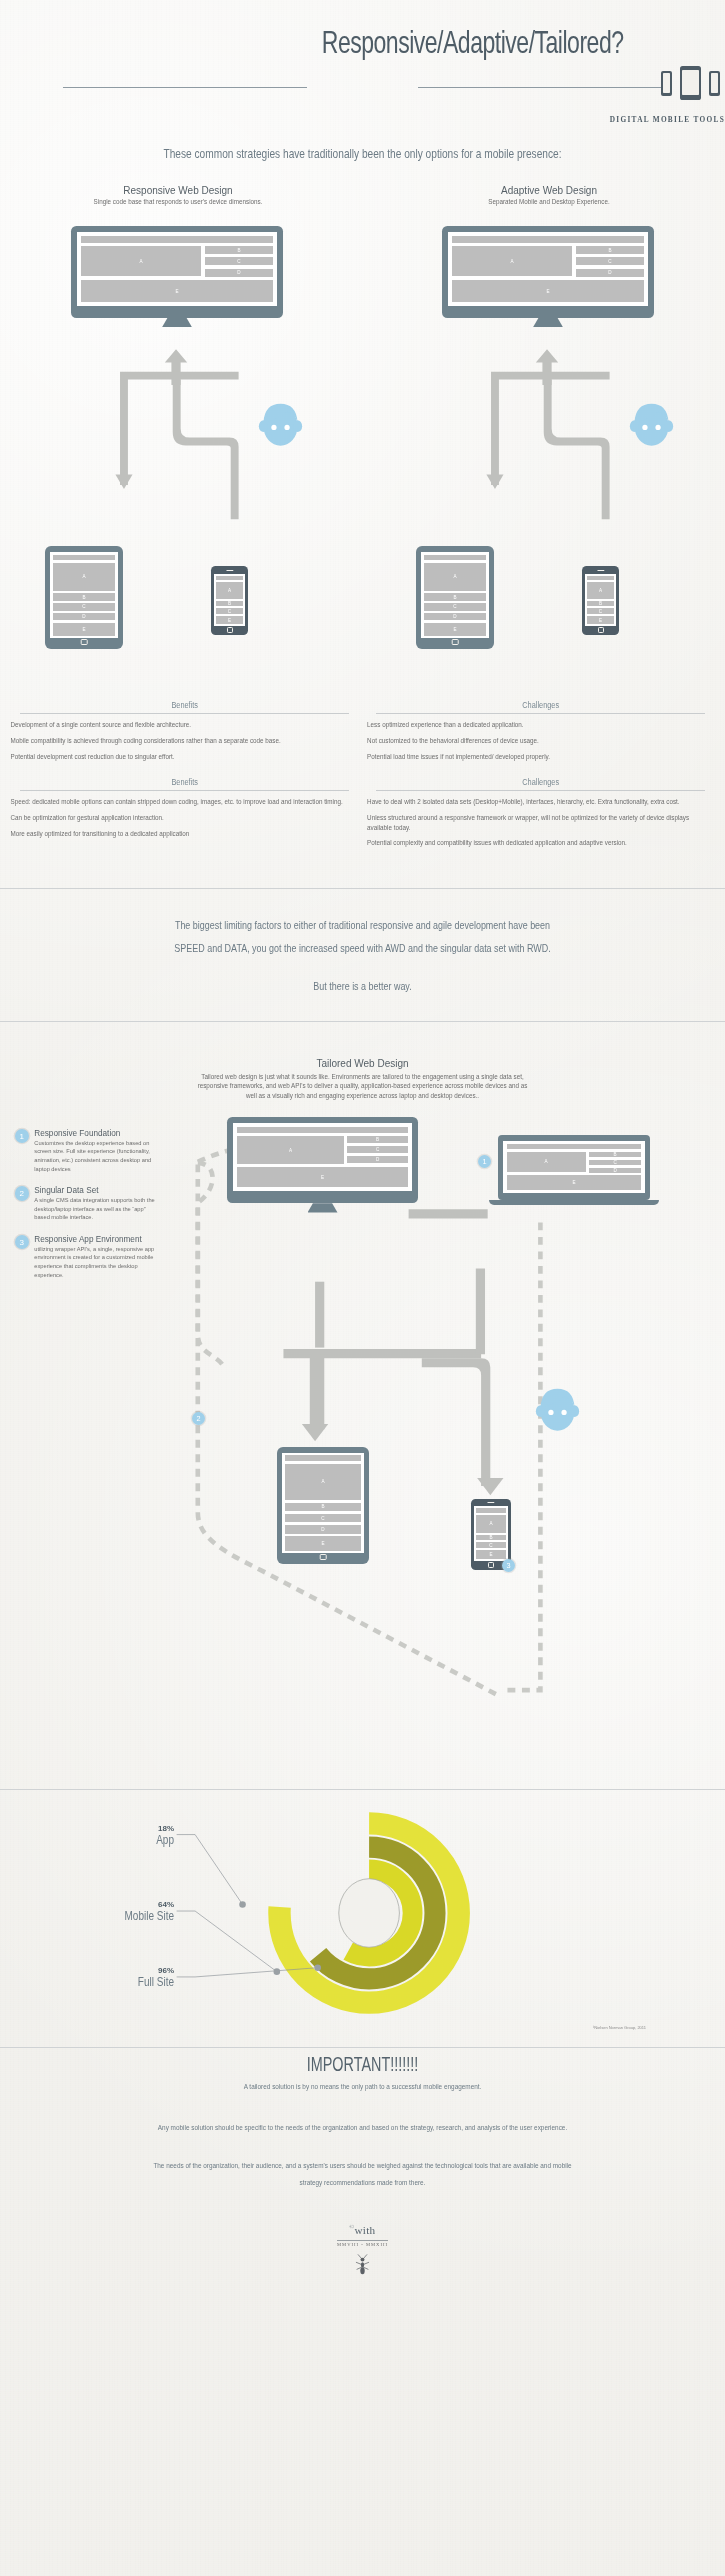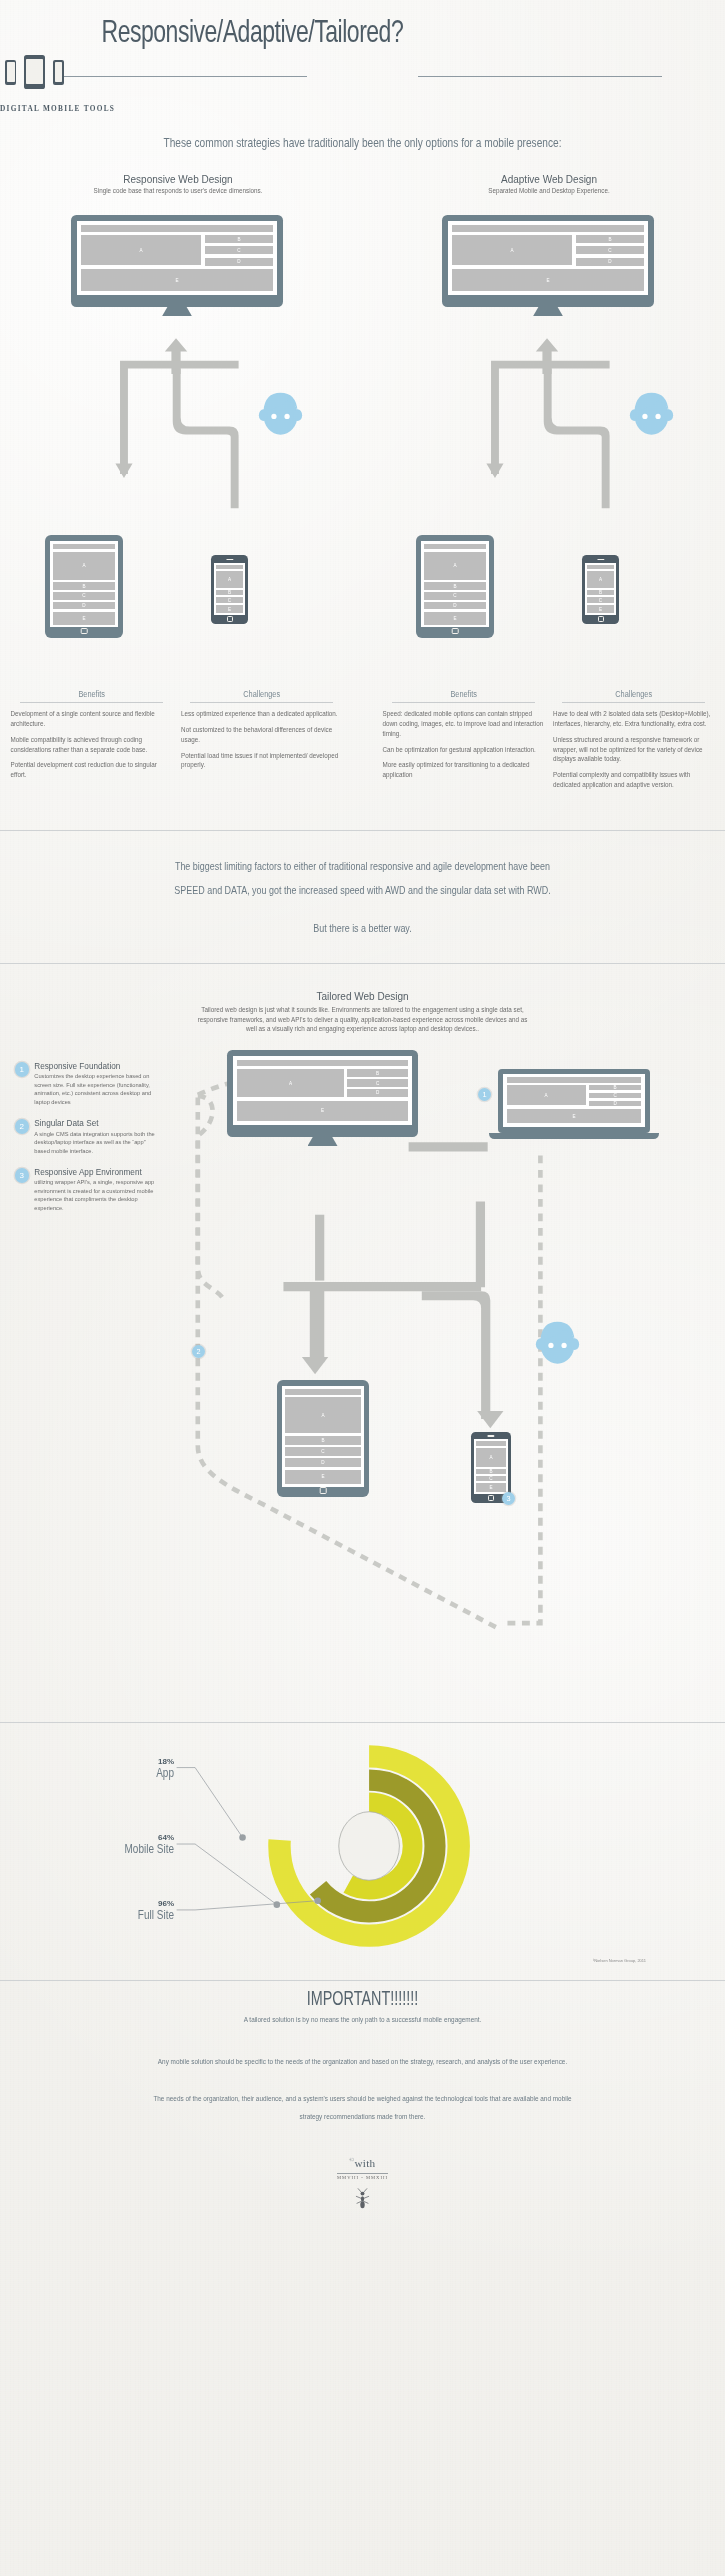--- a/index.html
+++ b/index.html
@@ -31,21 +31,21 @@
   }
   .page { position: relative; z-index: 1; width: 725px; }
   .body-txt {
     font-family: "Liberation Sans", sans-serif;
     color: #6d6d6d;
     font-size: 6.3px;
     line-height: 1.55;
   }
 
   
-  .hero { padding-top: 13px; text-align: left; }
+  .hero { padding-top: 24px; text-align: right; }
   .hero h1 {
     font-family: "Liberation Sans Narrow", "Liberation Sans", sans-serif;
     font-weight: 400;
     font-size: 32px;
     color: #4e5c66;
     letter-spacing: -0.7px;
     transform: scaleX(0.72);
     transform-origin: center;
     white-space: nowrap;
   }
@@ -389,21 +389,21 @@
           <div class="bar" style="height:4.6px;"></div>
           <div class="bar" style="height:17px;margin-top:2px;">A</div>
           <div class="bar" style="height:5.3px;margin-top:2px;">B</div>
           <div class="bar" style="height:5.3px;margin-top:2px;">C</div>
           <div class="bar" style="height:8.6px;margin-top:2px;">E</div>
         </div>
       </div>
     </div>
   </div>
 
-  <div style="position:relative;margin-top:-6.6px;padding:0 10.5px;display:flex;gap:40px;">
+  <div style="position:relative;margin-top:-6.6px;padding:0 10.5px;display:flex;gap:15px;flex-direction:column;">
 
     <div style="flex:1;display:flex;gap:9.2px;">
       <div style="flex:1;" class="bc-col">
         <div class="bc-head">Benefits</div>
         <div class="bc-rule"></div>
         <div class="body-txt" style="margin-bottom:6px;">Development of a single content source and flexible architecture.</div>
         <div class="body-txt" style="margin-bottom:6px;">Mobile compatibility is achieved through coding considerations rather than a separate code base.</div>
         <div class="body-txt">Potential development cost reduction due to singular effort.</div>
       </div>
       <div style="flex:1;" class="bc-col">
@@ -436,21 +436,21 @@
   <div style="margin-top:40px;">
     <div class="hr"></div>
     <div style="padding:25px 0 22.4px 0;">
       <div class="statement">The biggest limiting factors to either of traditional responsive and agile development have been</div>
       <div class="statement">SPEED and DATA, you got the increased speed with AWD and the singular data set with RWD.</div>
       <div class="statement" style="margin-top:14.5px;">But there is a better way.</div>
     </div>
     <div class="hr"></div>
   </div>
 
-  <div style="margin-top:28px;text-align:center;">
+  <div style="margin-top:36px;text-align:center;">
     <div class="col-title">Tailored Web Design</div>
     <div style="margin-top:2.6px;">
       <div class="body-txt" style="text-align:center;">Tailored web design is just what it sounds like. Environments are tailored to the engagement using a single data set,</div>
       <div class="body-txt" style="text-align:center;">responsive frameworks, and web API's to deliver a quality, application-based experience across mobile devices and as</div>
       <div class="body-txt" style="text-align:center;">well as a visually rich and engaging experience across laptop and desktop devices..</div>
     </div>
   </div>
 
   <div style="position:relative;height:672px;margin-top:16px;">
 

